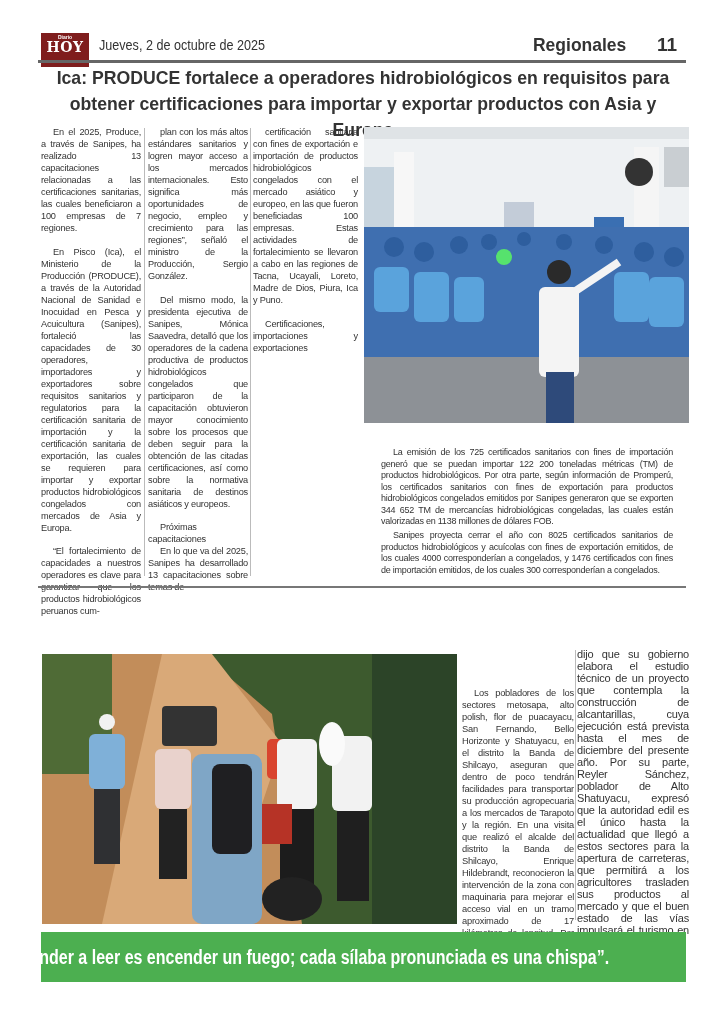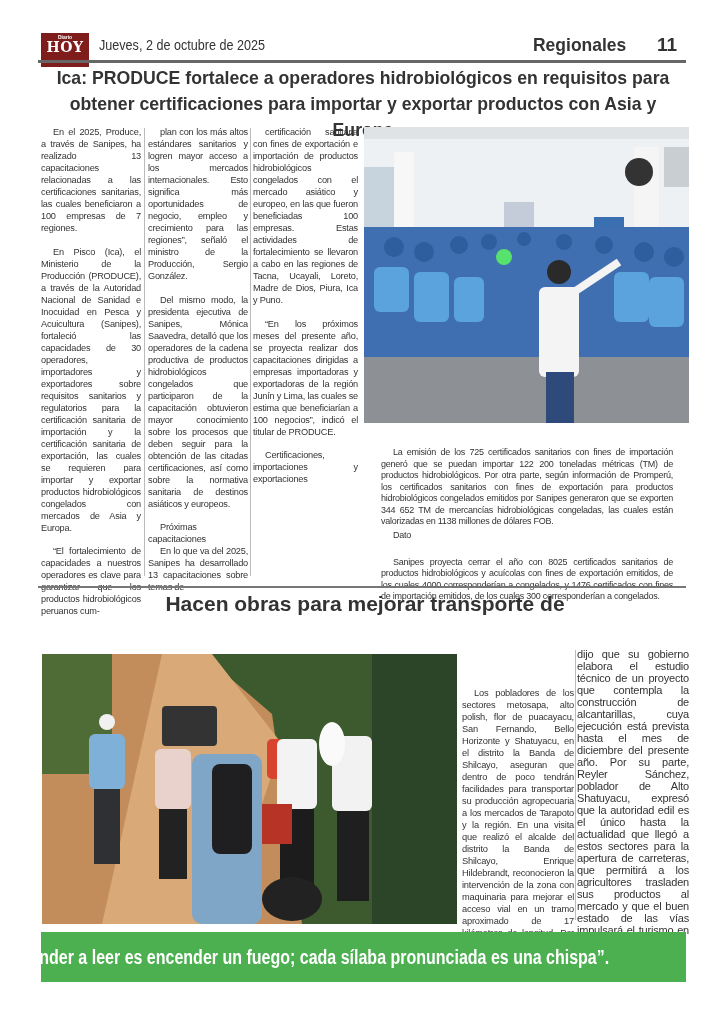--- a/index.html
+++ b/index.html
@@ -60,21 +60,20 @@
 <div class="vr" style="left:144px;top:128px;height:448px;"></div>
 <div class="col c2">
   <p>plan con los más altos estándares sanitarios y logren mayor acceso a los mercados internacionales. Esto significa más oportunidades de negocio, empleo y crecimiento para las regiones”, señaló el ministro de la Producción, Sergio González.</p>
   <p>Del mismo modo, la presidenta ejecutiva de Sanipes, Mónica Saavedra, detalló que los operadores de la cadena productiva de productos hidrobiológicos congelados que participaron de la capacitación obtuvieron mayor conocimiento sobre los procesos que deben seguir para la obtención de las citadas certificaciones, así como sobre la normativa sanitaria de destinos asiáticos y europeos.</p>
   <p class="nogap">Próximas capacitaciones</p>
   <p>En lo que va del 2025, Sanipes ha desarrollado 13 capacitaciones sobre temas de</p>
 </div>
 <div class="vr" style="left:250px;top:128px;height:448px;"></div>
 <div class="col c3">
   <p>certificación sanitaria con fines de exportación e importación de productos hidrobiológicos congelados con el mercado asiático y europeo, en las que fueron beneficiadas 100 empresas. Estas actividades de fortalecimiento se llevaron a cabo en las regiones de Tacna, Ucayali, Loreto, Madre de Dios, Piura, Ica y Puno.</p>
-  <p>“En los próximos meses del presente año, se proyecta realizar dos capacitaciones dirigidas a empresas importadoras y exportadoras de la región Junín y Lima, las cuales se estima que beneficiarían a 100 negocios”, indicó el titular de PRODUCE.</p>
   <p class="nogap">Certificaciones, importaciones y exportaciones</p>
 </div>
 
 <div class="photo1" title="Capacitación a operadores hidrobiológicos en sala con asistentes de gorra azul">
   <svg width="325" height="296" viewBox="0 0 325 296">
     <rect x="0" y="0" width="325" height="120" fill="#eef1f3"></rect>
     <rect x="0" y="0" width="325" height="12" fill="#dfe3e6"></rect>
     <rect x="30" y="25" width="20" height="100" fill="#f7f7f7"></rect>
     <rect x="270" y="20" width="25" height="110" fill="#f5f5f5"></rect>
     <rect x="0" y="40" width="30" height="60" fill="#c7d4de"></rect>
@@ -107,28 +106,26 @@
     <circle cx="195" cy="145" r="12" fill="#2a2a2a"></circle>
     <rect x="182" y="245" width="28" height="51" fill="#2e4a7a"></rect>
     <line x1="210" y1="165" x2="255" y2="135" stroke="#f4f4f4" stroke-width="8"></line>
   </svg>
 </div>
 
 <div class="cap cap1">
   <p>La emisión de los 725 certificados sanitarios con fines de importación generó que se puedan importar 122 200 toneladas métricas (TM) de productos hidrobiológicos. Por otra parte, según información de Promperú, los certificados sanitarios con fines de exportación para productos hidrobiológicos congelados emitidos por Sanipes generaron que se exporten 344 652 TM de mercancías hidrobiológicas congeladas, las cuales están valorizadas en 1138 millones de dólares FOB.</p>
 </div>
 <div class="cap cap2">
-  <p>Dato</p>
   <p>Sanipes proyecta cerrar el año con 8025 certificados sanitarios de productos hidrobiológicos y acuícolas con fines de exportación emitidos, de los cuales 4000 corresponderían a congelados, y 1476 certificados con fines de importación emitidos, de los cuales 300 corresponderían a congelados.</p>
 </div>
 
 <div class="midline"></div>
 
 <div class="headline2">
-  <div>Hacen obras para mejorar transporte de</div>
 </div>
 
 <div class="photo2" title="Pobladores y autoridades en camino rural de tierra con motocicleta">
   <svg width="415" height="270" viewBox="0 0 415 270">
     <rect x="0" y="0" width="415" height="270" fill="#3d5a2e"></rect>
     <polygon points="0,0 160,0 230,60 260,270 0,270" fill="#c28d5a"></polygon>
     <polygon points="120,0 170,0 240,90 180,270 60,270" fill="#d9a978"></polygon>
     <rect x="0" y="0" width="70" height="120" fill="#4f6b36"></rect>
     <rect x="330" y="0" width="85" height="270" fill="#2c4428"></rect>
     <rect x="120" y="52" width="55" height="40" rx="4" fill="#333"></rect>

